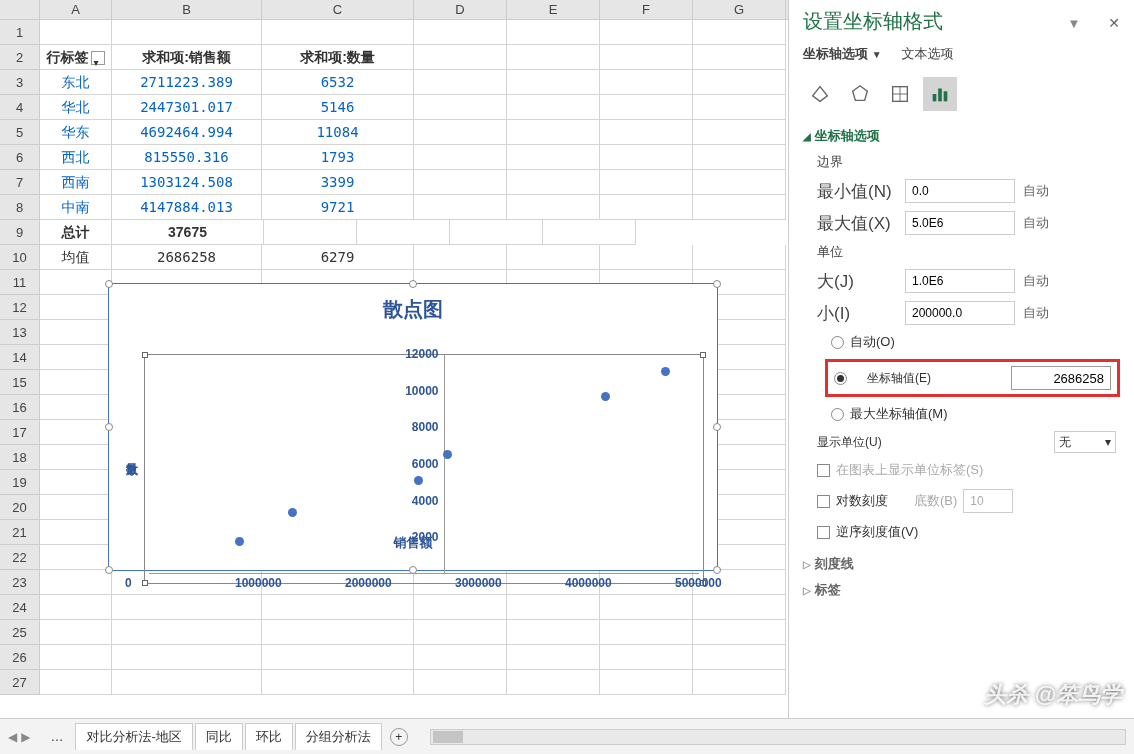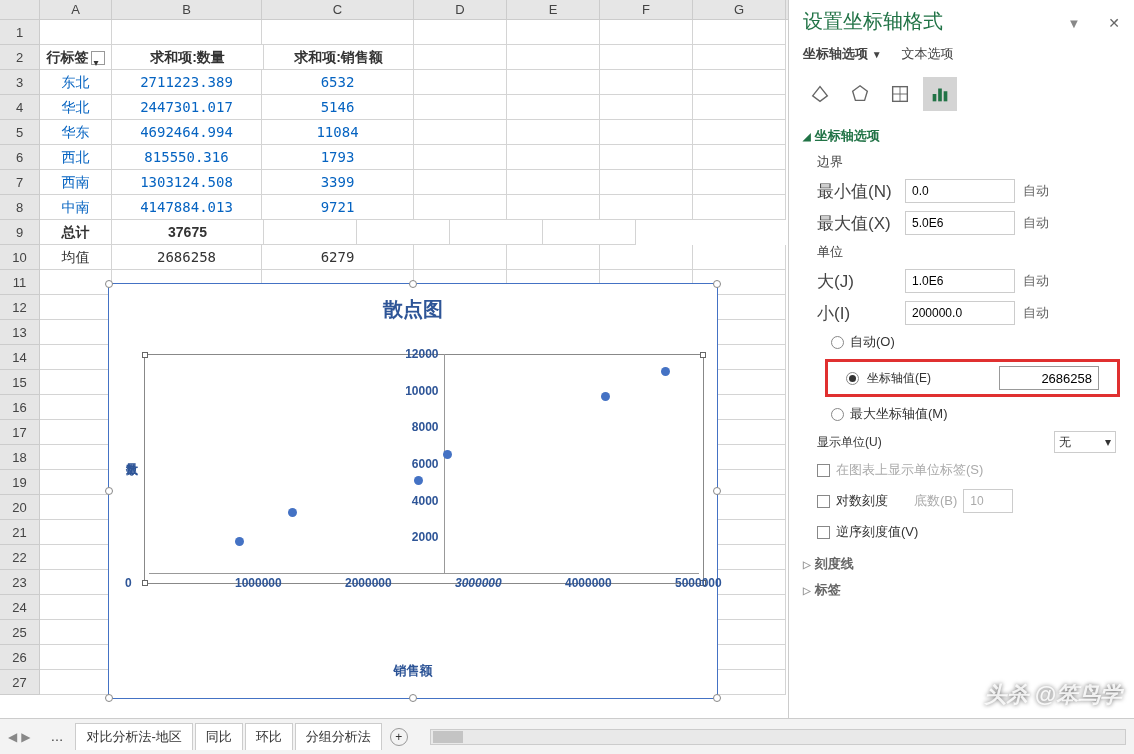--- a/index.html
+++ b/index.html
@@ -15,21 +15,21 @@
 .row { display: flex; height: 25px; }
 .row-h { width: 40px; text-align: center; line-height: 25px; background: #e6e6e6; border-right: 1px solid #ccc; border-bottom: 1px solid #ccc; color: #444; font-size: 13px; }
 .cell { height: 25px; line-height: 25px; padding: 0 6px; border-right: 1px solid #d4d4d4; border-bottom: 1px solid #d4d4d4; font-size: 14px; overflow: hidden; white-space: nowrap; }
 .cell.col-A { text-align: center; }
 .cell.col-B, .cell.col-C { text-align: center; font-family: Consolas, monospace; }
 .cell.blue-text { color: #0563c1; }
 .dropdown-icon { display: inline-block; width: 14px; height: 14px; border: 1px solid #999; position: relative; vertical-align: middle; margin-left: 2px; }
 .dropdown-icon::after { content: "▾"; position: absolute; left: 2px; top: -2px; font-size: 10px; }
 
 
-.chart-container { position: absolute; left: 108px; top: 283px; width: 610px; height: 416px; background: #fff; border: 1px solid #4472c4; }
+.chart-container { position: absolute; left: 108px; top: 283px; width: 610px; height: 288px; background: #fff; border: 1px solid #4472c4; }
 .chart-handle { position: absolute; width: 8px; height: 8px; background: #fff; border: 1px solid #888; border-radius: 50%; }
 .h-nw { left: -4px; top: -4px; } .h-n { left: 50%; top: -4px; margin-left: -4px; } .h-ne { right: -4px; top: -4px; }
 .h-e { right: -4px; top: 50%; margin-top: -4px; } .h-se { right: -4px; bottom: -4px; }
 .h-s { left: 50%; bottom: -4px; margin-left: -4px; } .h-sw { left: -4px; bottom: -4px; }
 .h-w { left: -4px; top: 50%; margin-top: -4px; }
 .chart-title { text-align: center; font-size: 20px; font-weight: bold; color: #2e5597; margin-top: 12px; }
 .plot-area { position: absolute; left: 40px; top: 60px; width: 550px; height: 250px; }
 .plot-select { position: absolute; left: 35px; top: 70px; width: 560px; height: 230px; border: 1px solid #888; }
 .plot-select .ph { position: absolute; width: 6px; height: 6px; background: #fff; border: 1px solid #666; }
 .y-tick { position: absolute; right: 285px; font-size: 12px; color: #2e5597; font-weight: bold; text-align: right; }
@@ -56,21 +56,21 @@
 .section-header.collapsed { color: #666; }
 .field-row { display: flex; align-items: center; margin-bottom: 8px; padding-left: 14px; gap: 8px; }
 .field-label { width: 80px; font-size: 17px; color: #444; }
 .field-input { width: 110px; height: 24px; border: 1px solid #ccc; padding: 0 6px; font-size: 12px; background: #fff; }
 .field-auto { font-size: 13px; color: #666; }
 .sub-label { font-size: 13px; color: #444; padding-left: 14px; margin-bottom: 8px; }
 .radio-row { display: flex; align-items: center; padding-left: 28px; margin-bottom: 8px; gap: 6px; font-size: 13px; }
 .radio { width: 13px; height: 13px; border: 1px solid #888; border-radius: 50%; position: relative; }
 .radio.checked::after { content: ""; position: absolute; width: 7px; height: 7px; background: #333; border-radius: 50%; left: 2px; top: 2px; }
 .radio-input { width: 100px; height: 24px; border: 1px solid #999; padding: 0 6px; font-size: 13px; text-align: right; }
-.red-box { border: 3px solid #e03030; padding: 4px 18px; display: flex; align-items: center; gap: 8px; }
+.red-box { border: 3px solid #e03030; padding: 4px 6px; display: flex; align-items: center; gap: 20px; }
 .checkbox-row { display: flex; align-items: center; padding-left: 14px; margin-bottom: 10px; gap: 6px; font-size: 13px; }
 .checkbox { width: 13px; height: 13px; border: 1px solid #888; }
 .select-box { width: 62px; height: 22px; border: 1px solid #ccc; display: flex; align-items: center; justify-content: space-between; padding: 0 4px; font-size: 12px; }
 .dimmed { color: #aaa; }
 
 
 .sheet-tabs { position: absolute; bottom: 0; left: 0; right: 0; height: 36px; background: #f3f3f3; border-top: 1px solid #ccc; display: flex; align-items: center; padding: 0 8px; gap: 2px; }
 .nav-arrows { display: flex; gap: 4px; color: #888; font-size: 12px; padding-right: 8px; }
 .sheet-tab { padding: 4px 10px; font-size: 13px; background: #fff; border: 1px solid #ccc; border-bottom: none; cursor: pointer; }
 .sheet-tab.dots { background: transparent; border: none; }
@@ -101,22 +101,22 @@
           <div class="cell col-B"></div>
           <div class="cell col-C"></div>
           <div class="cell col-D"></div>
           <div class="cell col-E"></div>
           <div class="cell col-F"></div>
           <div class="cell col-G"></div>
         </div>
         <div class="row">
           <div class="row-h">2</div>
           <div class="cell col-A"><b>行标签</b><span class="dropdown-icon"></span></div>
+          <div class="cell col-B"><b>求和项:销售额</b></div>
           <div class="cell col-C"><b>求和项:数量</b></div>
-          <div class="cell col-B"><b>求和项:销售额</b></div>
           <div class="cell col-D"></div>
           <div class="cell col-E"></div>
           <div class="cell col-F"></div>
           <div class="cell col-G"></div>
         </div>
         <div class="row">
           <div class="row-h">3</div>
           <div class="cell col-A blue-text">东北</div>
           <div class="cell col-B blue-text">2711223.389</div>
           <div class="cell col-C blue-text">6532</div>
@@ -388,21 +388,21 @@
           <div class="y-axis-line" style="left: 295.488px;"></div>
           <div class="y-tick" style="top: 186.333px; right: 260.512px; text-align: right;">2000</div>
           <div class="y-tick" style="top: 149.667px; right: 260.512px;">4000</div>
           <div class="y-tick" style="top: 113px; right: 260.512px;">6000</div>
           <div class="y-tick" style="top: 76.3333px; right: 260.512px;">8000</div>
           <div class="y-tick" style="top: 39.6667px; right: 260.512px;">10000</div>
           <div class="y-tick" style="top: 3px; right: 260.512px;">12000</div>
           <div class="x-tick" style="left: -24px;">0</div>
           <div class="x-tick" style="left: 86px;">1000000</div>
           <div class="x-tick" style="left: 196px;">2000000</div>
-          <div class="x-tick" style="left: 306px; font-style: italic;">3000000</div>
+          <div class="x-tick" style="left: 306px;">3000000</div>
           <div class="x-tick" style="left: 416px;">4000000</div>
           <div class="x-tick" style="left: 526px;">5000000</div>
           <div class="data-point" style="left: 294.235px; top: 106.247px;"></div>
           <div class="data-point" style="left: 265.203px; top: 131.657px;"></div>
           <div class="data-point" style="left: 512.171px; top: 22.7933px;"></div>
           <div class="data-point" style="left: 85.7105px; top: 193.128px;"></div>
           <div class="data-point" style="left: 139.344px; top: 163.685px;"></div>
           <div class="data-point" style="left: 452.267px; top: 47.7817px;"></div>
         </div>
       <div class="x-axis-label">销售额</div>

